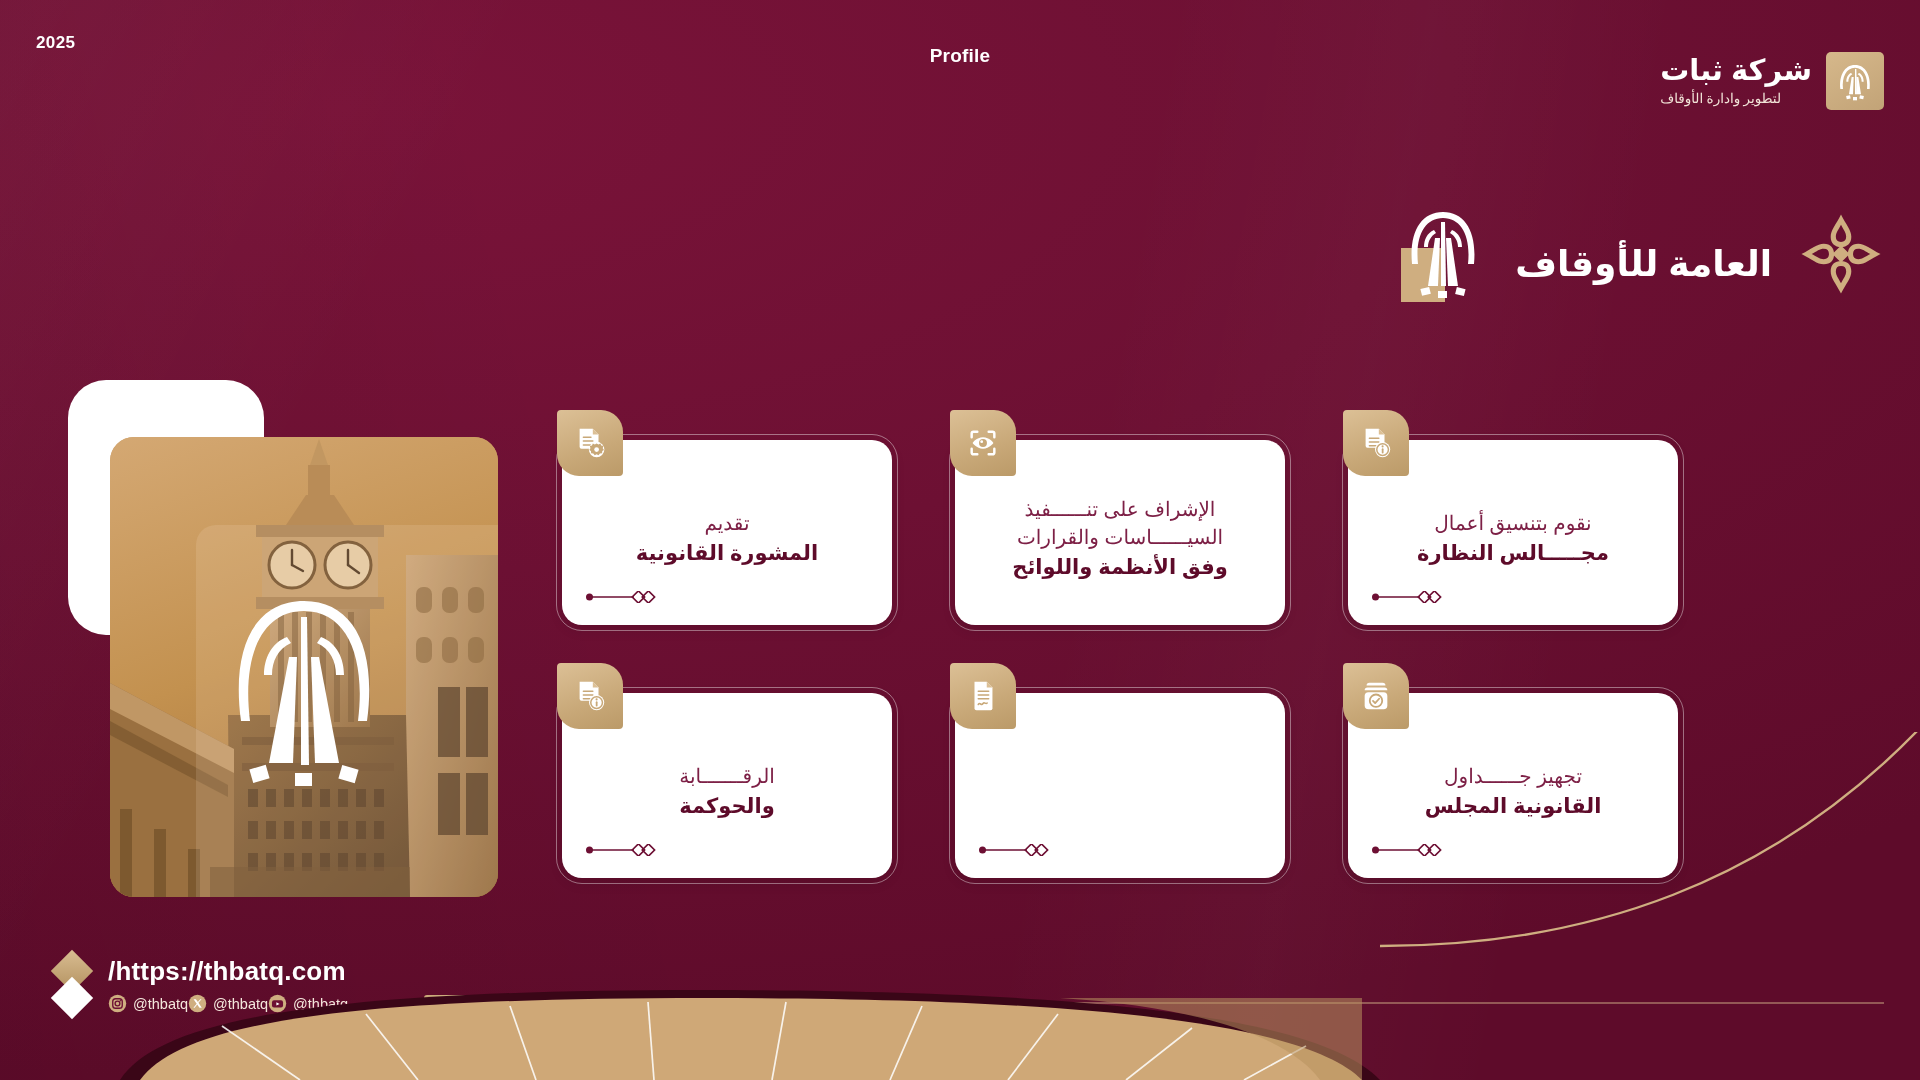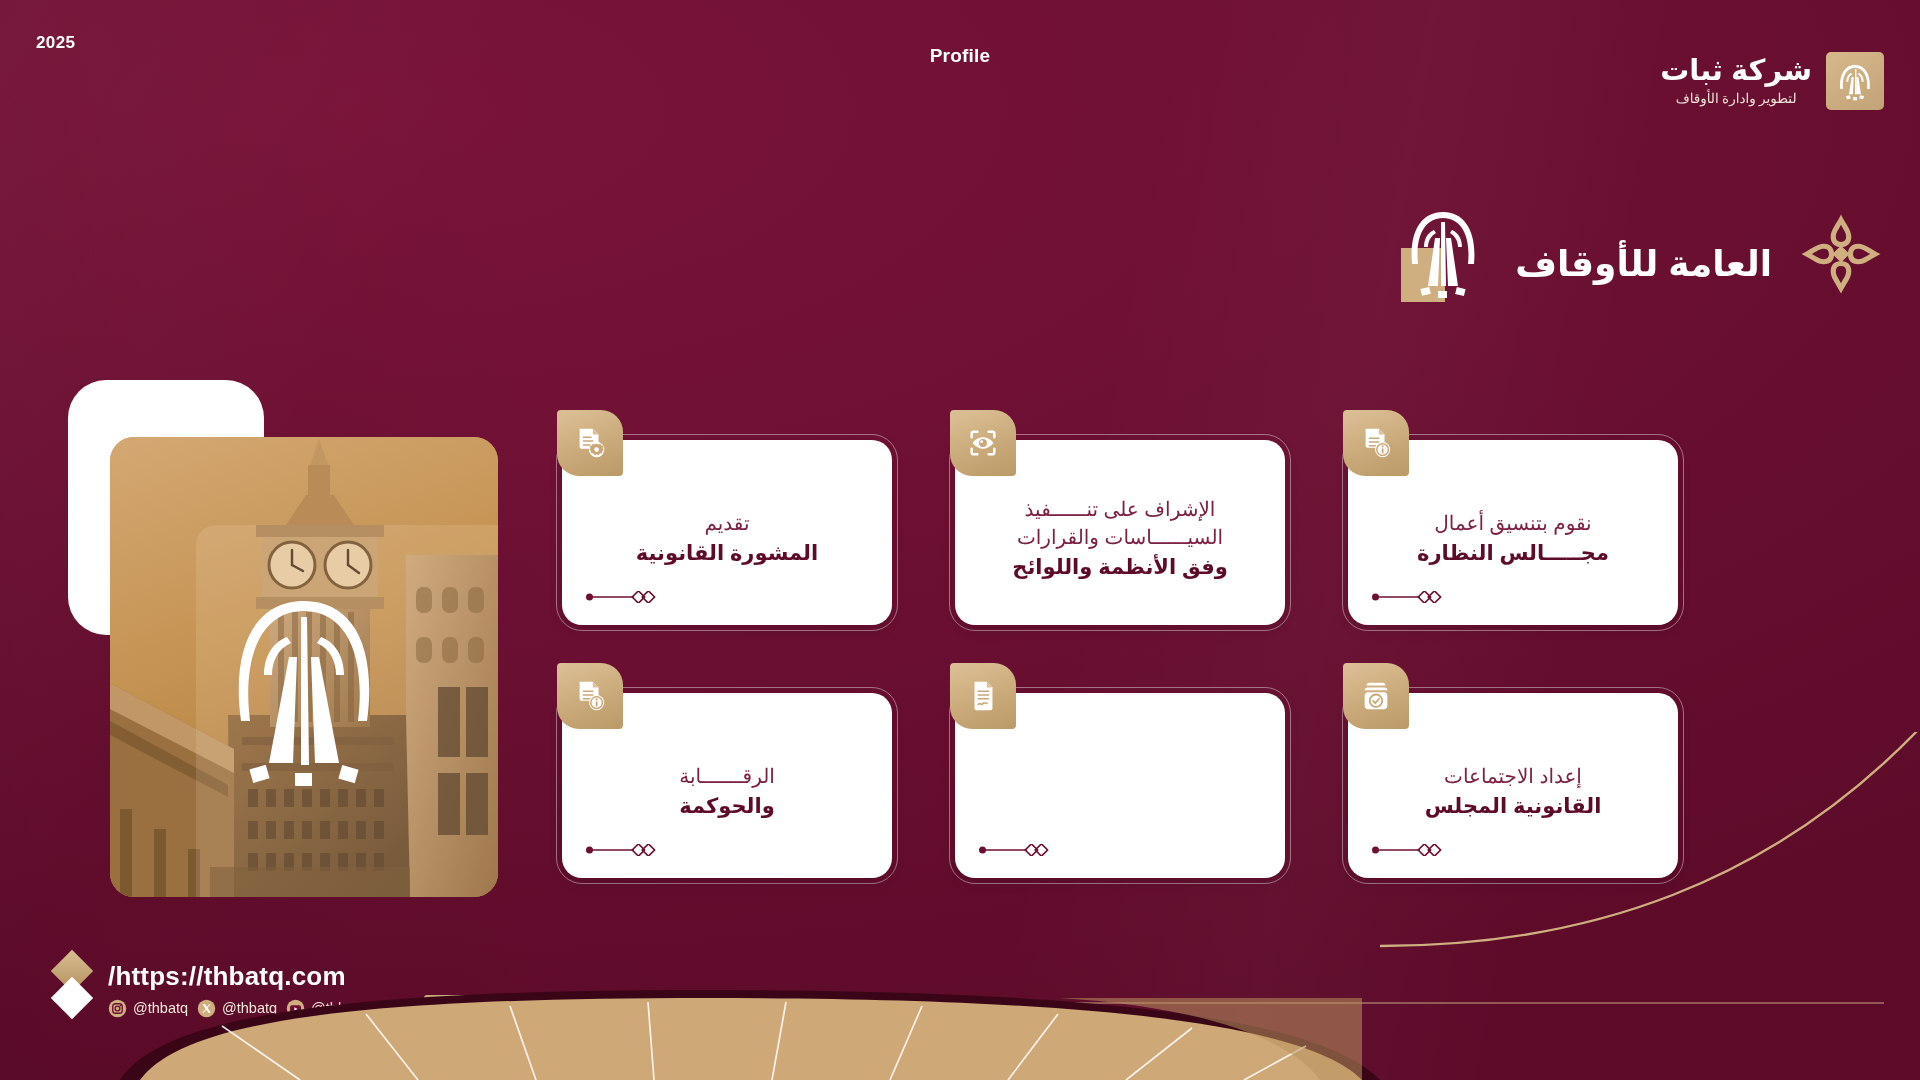--- a/index.html
+++ b/index.html
@@ -33,21 +33,21 @@
   }
   .page-kicker {
     position:absolute; left:0; right:0; top:45px;
     text-align:center; color:#ffffff; font-size:19px; font-weight:600;
     letter-spacing:.2px;
   }
   .brand {
     position:absolute; right:36px; top:52px;
     display:flex; align-items:center; gap:14px;
   }
-  .brand-text { text-align:center; color:#fff; direction:rtl; }
+  .brand-text { text-align:left; color:#fff; direction:rtl; }
   .brand-title {
     font-size:29px; font-weight:700; letter-spacing:.5px; line-height:1.05;
     color:#ffffff;
   }
   .brand-sub {
     font-size:13.5px; font-weight:400; letter-spacing:.3px; margin-top:4px;
     color:#f2e4d8;
     font-family:Liberation Serif, serif;
   }
   .brand-mark {
@@ -132,27 +132,27 @@
   .card-badge {
     position:absolute; top:-30px; left:-5px;
     width:66px; height:66px;
     background:linear-gradient(160deg,#dcc096 0%,#c8a878 60%,#bb9a68 100%);
     border-radius:4px 22px 4px 22px;
     display:flex; align-items:center; justify-content:center;
   }
   .card-badge svg { width:34px; height:34px; }
 
   
-  .footer { position:absolute; left:52px; bottom:58px; display:flex; align-items:center; gap:16px; }
+  .footer { position:absolute; left:52px; bottom:58px; display:flex; align-items:flex-start; gap:16px; }
   .diamonds { width:40px; height:66px; position:relative; }
   .dia { position:absolute; width:30px; height:30px; transform:rotate(45deg); left:5px; }
   .dia-gold { top:0; background:linear-gradient(135deg,#d9bd92,#b2905e); }
   .dia-white { top:27px; background:#ffffff; }
   .f-url { color:#ffffff; font-size:26px; font-weight:800; letter-spacing:.2px; }
-  .f-socials { display:flex; align-items:center; gap:9px; margin-top:7px; }
+  .f-socials { display:flex; align-items:center; gap:0; margin-top:7px; }
   .f-item { display:flex; align-items:center; gap:6px; }
   .f-ic { width:19px; height:19px; flex:0 0 auto; }
   .f-handle { color:#f4e7dc; font-size:14.5px; font-weight:400; }
 
   
   .prog-track {
     position:absolute; left:424px; bottom:76px; width:1460px; height:2px;
     background:rgba(214,184,139,.45);
   }
   .prog-fill {
@@ -436,21 +436,21 @@
           <circle r="2.5" fill="#fff"></circle>
         </g>
       </svg>
     </div>
   </div>
 
   <div class="card">
     <div class="card-outline"></div>
     <div class="card-body">
       <div class="card-text">
-        <div class="card-l1">إعداد الاجتماعات</div>
+        <div class="card-l1">تجهيز جــــــداول</div>
         <div class="card-l2">القانونية المجلس</div>
       </div>
       <svg class="card-rule" viewBox="0 0 74 12" aria-hidden="true">
         <circle cx="3.5" cy="6" r="3.5" fill="#6d0f33"></circle>
         <line x1="6" y1="6" x2="48" y2="6" stroke="#6d0f33" stroke-width="1.6"></line>
         <rect x="48" y="1.6" width="8.8" height="8.8" transform="rotate(45 52.4 6)" fill="none" stroke="#6d0f33" stroke-width="1.6"></rect>
         <rect x="58" y="1.6" width="8.8" height="8.8" transform="rotate(45 62.4 6)" fill="none" stroke="#6d0f33" stroke-width="1.6"></rect>
       </svg>
     </div>
     <div class="card-badge">

